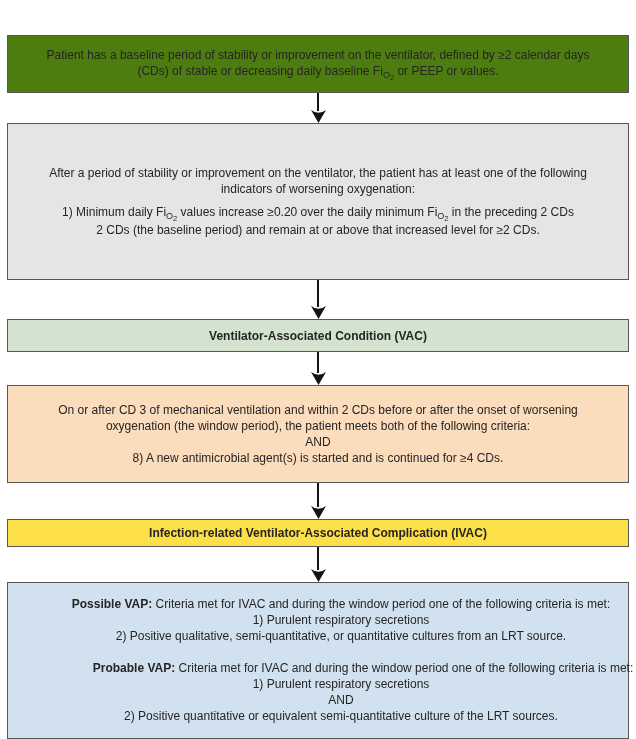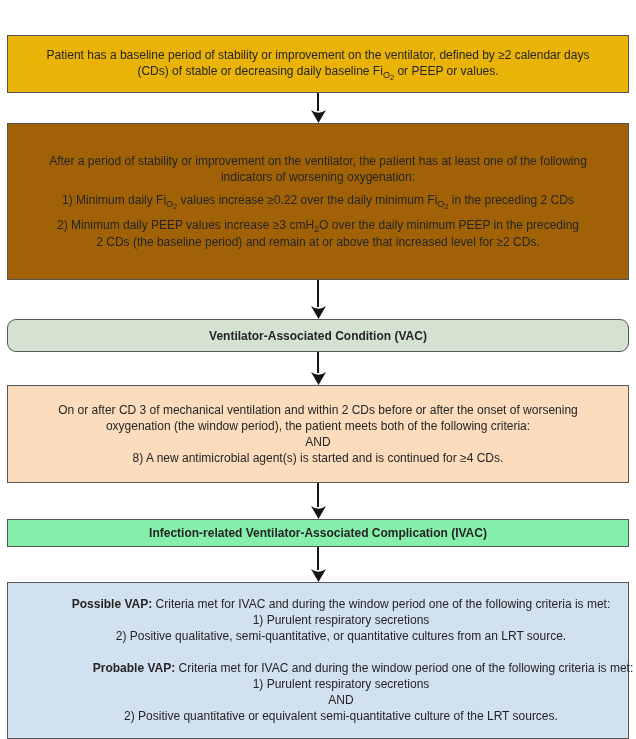--- a/index.html
+++ b/index.html
@@ -6,25 +6,25 @@
   body{width:636px;font-family:"Liberation Sans",sans-serif;color:#252525;}
   .page{width:636px;height:739px;box-sizing:border-box;padding-top:8px;display:flex;flex-direction:column;}
   .bx{margin:0 7px;border:1.5px solid #565656;box-sizing:border-box;background:#eee;
       display:flex;flex-direction:column;justify-content:center;align-items:center;
       text-align:center;font-size:12px;line-height:16px;}
   .ln{white-space:nowrap;width:100%;}
   .gap{margin-top:7px;}
   .gap-lg{margin-top:16px;margin-left:44px;}
   .bold{font-weight:bold;}
   .title{font-weight:bold;}
-  .box-baseline{height:64px;background:#eab308;margin-top:27px;}
-  .box-worsening{height:175px;background:#a16207;}
-  .box-vac{height:37px;background:#d3e3cf;border-radius:9px;}
+  .box-baseline{height:64px;background:#4d7c0f;margin-top:27px;}
+  .box-worsening{height:175px;background:#e5e5e5;}
+  .box-vac{height:37px;background:#d3e3cf;}
   .box-ivac-criteria{height:108px;background:#fbdcbc;}
-  .box-ivac{height:31px;background:#86efac;}
+  .box-ivac{height:31px;background:#fde047;}
   .box-vap{height:175px;background:#d2e1ef;padding-left:46px;}
   .arrow{display:flex;flex-direction:column;align-items:center;flex:0 0 auto;}
   .a1{height:30px}.a2{height:39px}.a3{height:33px}.a4{height:36px}.a5{height:35px}
   .shaft{width:2.5px;flex:1 1 auto;background:#151515;}
   .head{display:block;margin-top:-1px;flex:0 0 auto;}
   .sb{font-size:9px;vertical-align:-3px;line-height:1;}
   .sb2{font-size:7.5px;vertical-align:-4.5px;line-height:1;}
   .sp{font-size:8.5px;vertical-align:4px;line-height:1;}
 </style>
 </head>
@@ -40,22 +40,21 @@
   <div class="arrow a1">
     <div class="shaft"></div>
     <svg class="head" width="15" height="13" viewBox="0 0 15 13">
         <path d="M7.5 13 L0 0 Q7.5 5.5 15 0 Z" fill="#151515"></path>
       </svg>
   </div>
 
   <section class="bx box-worsening">
     <div class="ln">After a period of stability or improvement on the ventilator, the patient has at least one of the following</div>
     <div class="ln">indicators of worsening oxygenation:</div>
-    <div class="ln gap"><span>1) Minimum daily Fi</span><span class="sb">O</span><span class="sb2">2</span><span> values increase ≥0.22 over the daily minimum Fi</span><span class="sb">O</span><span class="sb2">2</span><span> in the preceding 2 CDs</span></div>
-    <div class="ln gap"><span>2) Minimum daily PEEP values increase ≥3 cmH</span><span class="sb">2</span><span>O over the daily minimum PEEP in the preceding</span></div>
+    <div class="ln gap"><span>1) Minimum daily Fi</span><span class="sb">O</span><span class="sb2">2</span><span> values increase ≥0.20 over the daily minimum Fi</span><span class="sb">O</span><span class="sb2">2</span><span> in the preceding 2 CDs</span></div>
     <div class="ln">2 CDs (the baseline period) and remain at or above that increased level for ≥2 CDs.</div>
   </section>
 
   <div class="arrow a2">
     <div class="shaft"></div>
     <svg class="head" width="15" height="13" viewBox="0 0 15 13">
         <path d="M7.5 13 L0 0 Q7.5 5.5 15 0 Z" fill="#151515"></path>
       </svg>
   </div>
 

